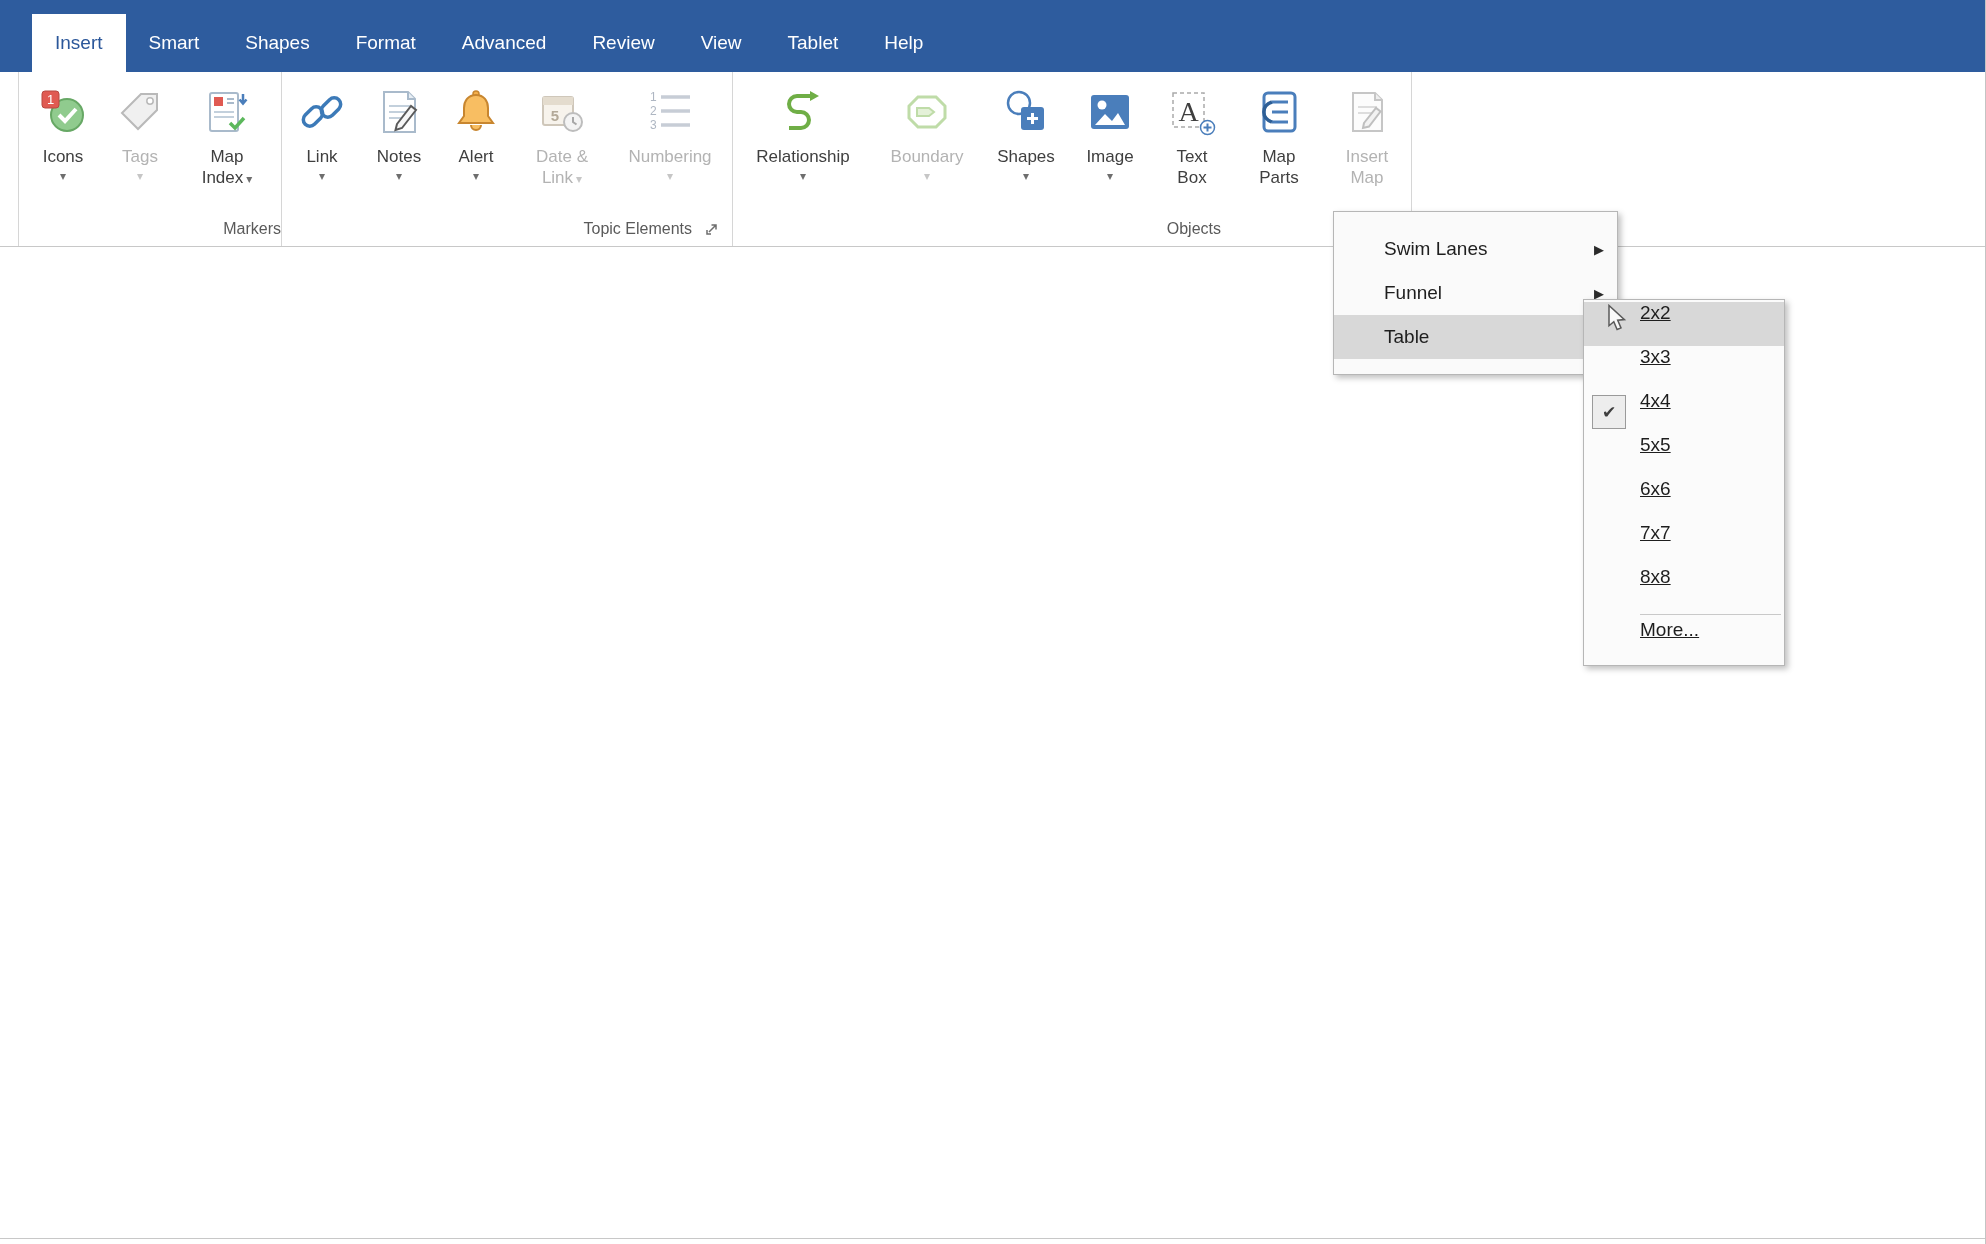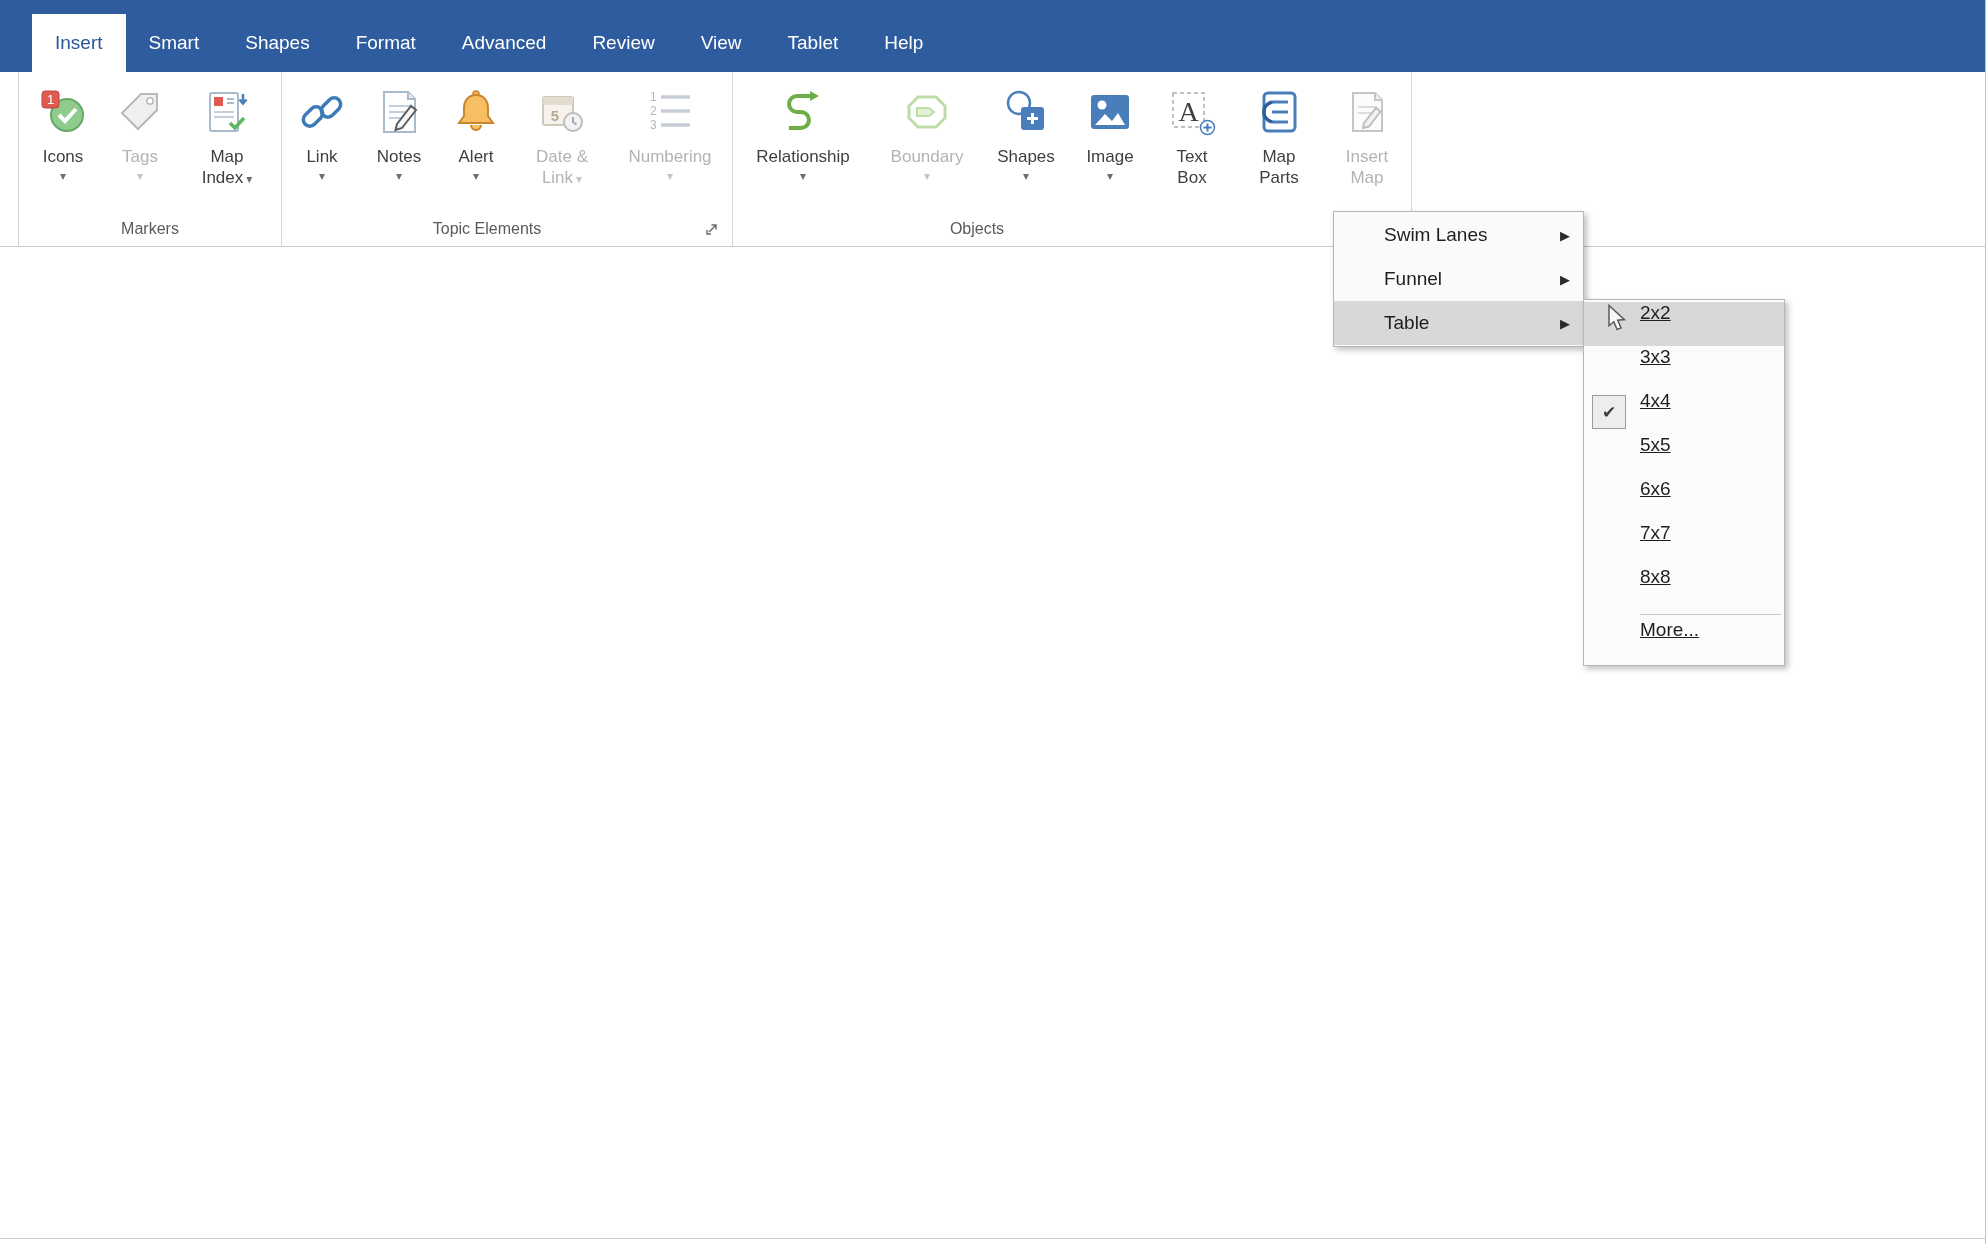--- a/index.html
+++ b/index.html
@@ -24,21 +24,21 @@
 
   
   .ribbon{position:absolute;left:0;top:72px;width:100%;height:175px;background:#FFFFFF;
     border-bottom:1px solid #C8C8C8;display:flex;align-items:stretch}
   .rspacer{width:18px}
   .rdiv{width:1px;background:#D6D6D6}
   .rgroup{position:relative;display:flex;align-items:flex-start;padding:0 12px;height:175px}
   #g-markers{column-gap:12px}
   #g-topic{column-gap:20px}
   #g-objects{column-gap:18px}
-  .glabel{position:absolute;bottom:9px;left:0;right:0;text-align:center;
+  .glabel{position:absolute;bottom:9px;left:0;right:0;text-align:right;
     font-size:16px;color:var(--group-label-text);pointer-events:none}
   .glabel.objects-offset{right:190px}
 
   .rbtn{height:139px;display:flex;flex-direction:column;align-items:center;
     padding-top:16px;font-size:17px;color:var(--ribbon-text);text-align:center;cursor:default}
   .rbtn .ricon{width:48px;height:48px;margin-bottom:10px;flex:none}
   .rbtn .ricon svg{display:block;width:48px;height:48px}
   .rlabel{line-height:21px;white-space:nowrap}
   .rchev{font-size:12px;line-height:14px;color:#6E6E6E;margin-top:2px}
   .chev-inline{font-size:12px;color:#6E6E6E;margin-left:3px}
@@ -48,23 +48,23 @@
 
   .dialog-launcher{position:absolute;right:10px;bottom:8px;width:20px;height:20px;
     display:flex;align-items:center;justify-content:center}
 
   
   .canvas{position:absolute;left:0;top:248px;width:100%;height:990px;background:#FFFFFF}
   .bottom-edge{position:absolute;left:0;top:1238px;width:100%;height:1px;background:#C8C8C8}
   .right-edge{position:absolute;right:0;top:0;width:1px;height:1244px;background:#C4C4C4;z-index:40}
 
   
-  .menu{position:absolute;left:1333px;top:211px;width:251px;background:#FAFAFA;
+  .menu{position:absolute;left:1333px;top:211px;width:285px;background:#FAFAFA;
     border:1px solid var(--menu-border);box-shadow:3px 3px 6px rgba(0,0,0,.25);
-    padding:1px 0;z-index:10}
+    padding:15px 0;z-index:10}
   .menu-item{height:44px;display:flex;align-items:center;padding-left:50px;
     position:relative;font-size:19px;color:#1E1E1E;cursor:default}
   .menu-item.highlighted{background:var(--menu-highlight)}
   .menu-item .arrow{position:absolute;right:13px;font-size:13px;color:#2A2A2A}
 
   
   .submenu{position:absolute;left:1583px;top:299px;width:202px;background:#FBFBFB;
     border:1px solid var(--menu-border);box-shadow:3px 3px 6px rgba(0,0,0,.25);
     padding:2px 0;z-index:11}
   .submenu-item{height:44px;display:flex;position:relative;

